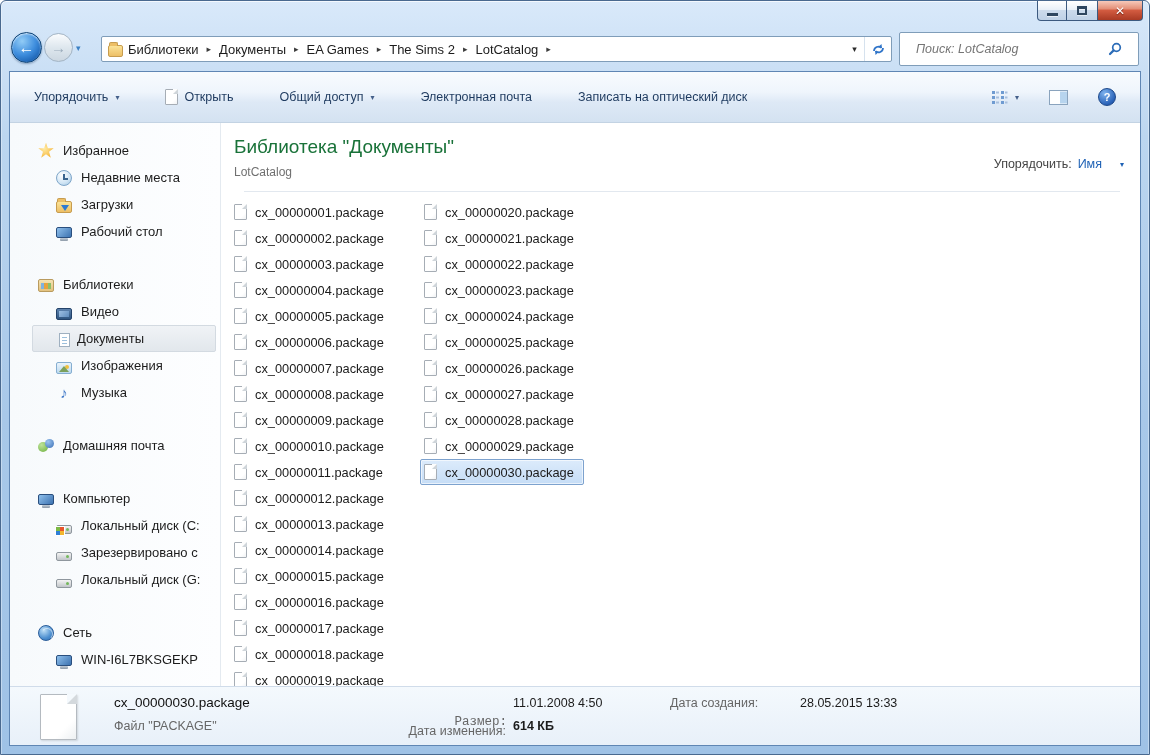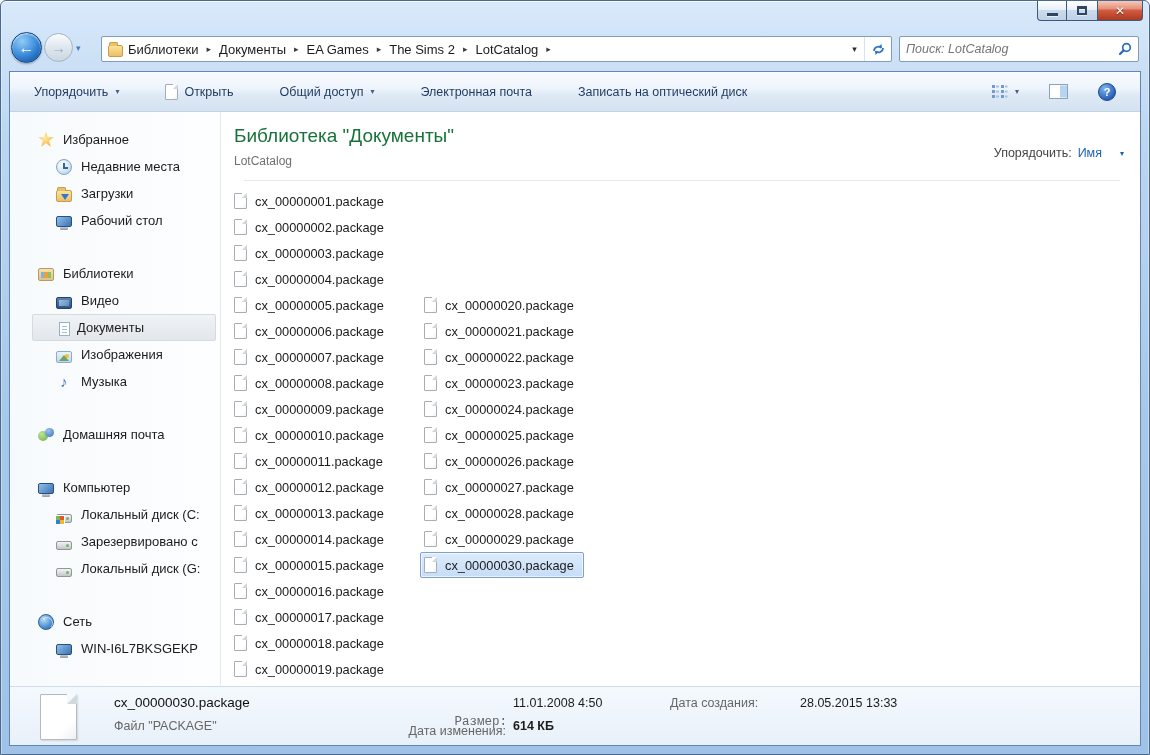--- a/index.html
+++ b/index.html
@@ -42,30 +42,30 @@
   .addr { flex:1; height:26px; margin-left:12px; background:#fff; border:1px solid #7f9db9;
     border-radius:2px; display:flex; align-items:center; padding-left:6px; }
   .crumbs { display:flex; align-items:center; flex:1; overflow:hidden; white-space:nowrap; }
   .crumb { font-size:13px; color:#1c1c1c; padding:3px 5px; cursor:default; }
   .crumb-arrow { font-size:9px; color:#3a3a3a; padding:0 3px; }
   .addr-dd { width:20px; text-align:center; color:#2b2b2b; font-size:9px; align-self:stretch;
     display:flex; align-items:center; justify-content:center; border-left:1px solid transparent; }
   .refresh-seg { width:27px; align-self:stretch; display:flex; align-items:center; justify-content:center;
     border-left:1px solid #d6e2ee; }
 
-  .search { width:240px; height:26px; margin-left:7px; background:#fff; border:1px solid #7f9db9;
-    border-radius:2px; display:flex; align-items:center; padding:0 6px; }
+  .search { width:240px; height:34px; margin-left:7px; background:#fff; border:1px solid #7f9db9;
+    border-radius:2px; display:flex; align-items:center; padding:0 16px; }
   .search input { flex:1; border:none; outline:none; font-style:italic; color:#8c9096;
     font-size:12.5px; font-family:inherit; background:transparent; }
 
   
   .client { position:absolute; left:8px; right:8px; top:70px; bottom:8px;
     border:1px solid #5f86b4; background:#fff; display:flex; flex-direction:column; }
 
-  .toolbar { height:40px; flex:none; display:flex; align-items:center; padding:0 16px;
+  .toolbar { height:51px; flex:none; display:flex; align-items:center; padding:0 16px;
     background:linear-gradient(180deg,#f8fbfe 0%,#eff5fc 40%,#dee9f6 60%,#d4e2f1 100%);
     border-bottom:1px solid #c3d3e3; font-size:12.5px; color:#1e3a5f; }
   .tb-item { display:flex; align-items:center; gap:6px; padding:5px 8px; border-radius:3px; cursor:default; }
   .tb-item + .tb-item { margin-left:30px; }
   .tb-dd { font-size:8px; color:#44608a; margin-left:1px; }
   .tb-right { margin-left:auto; display:flex; align-items:center; gap:14px; }
 
   .ic-page { width:13px; height:16px; background:linear-gradient(135deg,#ffffff 72%,#f0f2f4);
     border:1px solid #a6adb5; border-radius:1px; position:relative; flex:none; }
   .ic-page::after { content:""; position:absolute; top:-1px; right:-1px; width:0; height:0;
@@ -137,21 +137,21 @@
   .content { flex:1; position:relative; background:#fff; min-width:0; }
   .content-header { position:relative; padding:13px 18px 0 13px; }
   .page-title { font-size:19px; font-weight:400; color:#197239; }
   .location { font-size:12px; color:#707070; margin-top:7px; }
   .arrange { position:absolute; right:16px; top:26px; font-size:12.5px; color:#444;
     display:flex; align-items:center; gap:6px;margin-top:8px; }
   .arrange-link { color:#1f62b5; cursor:default; display:flex; align-items:center; gap:18px; }
   .arrange-dd { font-size:8px; color:#1f62b5; }
   .header-divider { border-bottom:1px solid #e2e8ef; margin:12px 2px 0 10px; }
 
-  .files { display:flex; padding:7px 15px 0 9px;align-items:center; }
+  .files { display:flex; padding:7px 15px 0 9px; }
   .file-col { display:flex; flex-direction:column; width:190px; flex:none; }
   .file-item { display:flex; align-items:center; height:26px; padding:0 9px 0 3px; gap:8px;
     font-size:12.8px; color:#1b1b1b; border:1px solid transparent; border-radius:2px;
     width:max-content; cursor:default; }
   .file-item.selected { background:linear-gradient(180deg,#dcebfb,#c6ddf6);
     border-color:#7da2ce; box-shadow:inset 0 0 0 1px rgba(255,255,255,.6); }
 
   
   .details { height:59px; flex:none; position:relative; border-top:1px solid #d0dcea;
     background:linear-gradient(180deg,#f4f9fd,#e8f0f9); font-size:12.5px; }

